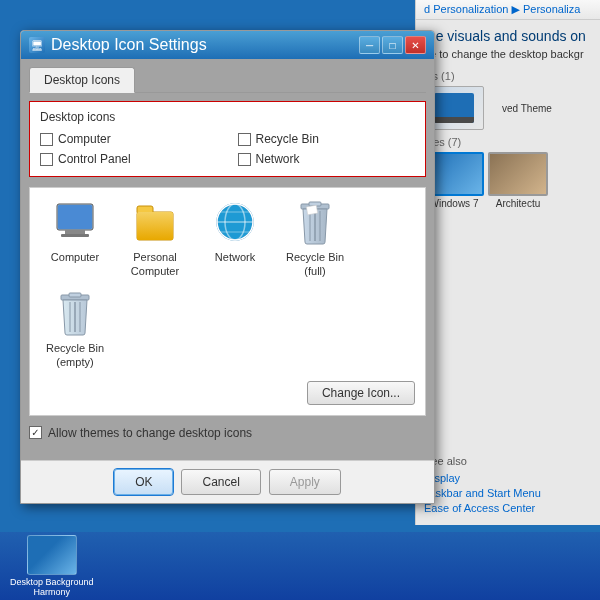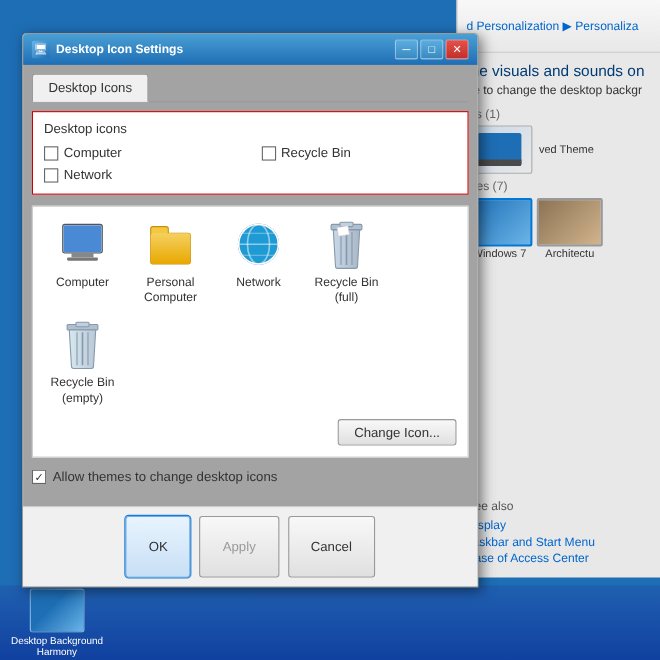--- a/index.html
+++ b/index.html
@@ -54,22 +54,22 @@
       border-radius: 2px;
       display: flex;
       align-items: center;
       justify-content: center;
       font-size: 10px;
       color: white;
     }
 
     .dialog-title-text {
       color: white;
-      font-size: 11px;
-      font-weight: bold;
+      font-size: 16px;
+      font-weight: normal;
     }
 
     .dialog-controls {
       display: flex;
       gap: 2px;
     }
 
     .win-btn {
       width: 21px;
       height: 18px;
@@ -226,37 +226,37 @@
       border: 1px solid #999;
       border-radius: 3px;
       cursor: pointer;
       font-size: 12px;
       color: #333;
     }
 
     
     .allow-themes-row {
       display: flex;
-      align-items: flex-end;
+      align-items: flex-start;
       gap: 6px;
       margin-bottom: 12px;
     }
 
     
     .dialog-footer {
       display: flex;
       justify-content: center;
       gap: 8px;
       padding: 8px;
       border-top: 1px solid #ccc;
       background: #f0f0f0;
     }
 
     .footer-btn {
-      padding: 20px 20px;
+      padding: 5px 20px;
       font-size: 12px;
       border: 1px solid #999;
       border-radius: 3px;
       cursor: pointer;
       background: linear-gradient(to bottom, #f8f8f8, #e0e0e0);
       color: #333;
       text-align: center;
     }
 
     .footer-btn.ok {
@@ -276,21 +276,21 @@
       top: 0; right: 0;
       width: 185px;
       height: 490px;
       background: #e8e8e8;
       border-left: 1px solid #ccc;
       overflow: hidden;
     }
 
     .rp-breadcrumb {
       background: linear-gradient(to bottom, #f8f8f8, #e8e8e8);
-      padding: 17px 8px;
+      padding: 3px 8px;
       font-size: 11px;
       color: #0066cc;
       border-bottom: 1px solid #ccc;
       white-space: nowrap;
       overflow: hidden;
     }
 
     .rp-body {
       padding: 8px;
     }
@@ -309,21 +309,21 @@
 
     .rp-section-label {
       font-size: 11px;
       color: #666;
       margin-bottom: 4px;
     }
 
     .saved-theme {
       display: flex;
       align-items: center;
-      gap: 6px;
+      gap: 18px;
       margin-bottom: 6px;
     }
 
     .theme-item {
       display: flex;
       flex-direction: column;
       align-items: center;
       gap: 2px;
     }
 
@@ -451,20 +451,24 @@
     <div class="checkboxes-section">
       <div class="checkboxes-title">Desktop icons</div>
       <div class="checkbox-grid">
         <div class="checkbox-item">
           <div class="cb"></div>
           <span class="checkbox-label">Computer</span>
         </div>
         <div class="checkbox-item">
           <div class="cb"></div>
           <span class="checkbox-label">Recycle Bin</span>
+        </div>
+        <div class="checkbox-item">
+          <div class="cb"></div>
+          <span class="checkbox-label">Control Panel</span>
         </div>
         <div class="checkbox-item">
           <div class="cb"></div>
           <span class="checkbox-label">Network</span>
         </div>
       </div>
     </div>
 
     <div class="icons-section">
       <div class="icons-grid">
@@ -561,16 +565,16 @@
     </div>
 
     <div class="allow-themes-row">
       <div class="cb checked"></div>
       <span class="checkbox-label">Allow themes to change desktop icons</span>
     </div>
   </div>
 
   <div class="dialog-footer">
     <button class="footer-btn ok">OK</button>
+    <button class="footer-btn">Cancel</button>
     <button class="footer-btn disabled">Apply</button>
-    <button class="footer-btn">Cancel</button>
   </div>
 </div>
 
 </body></html>

